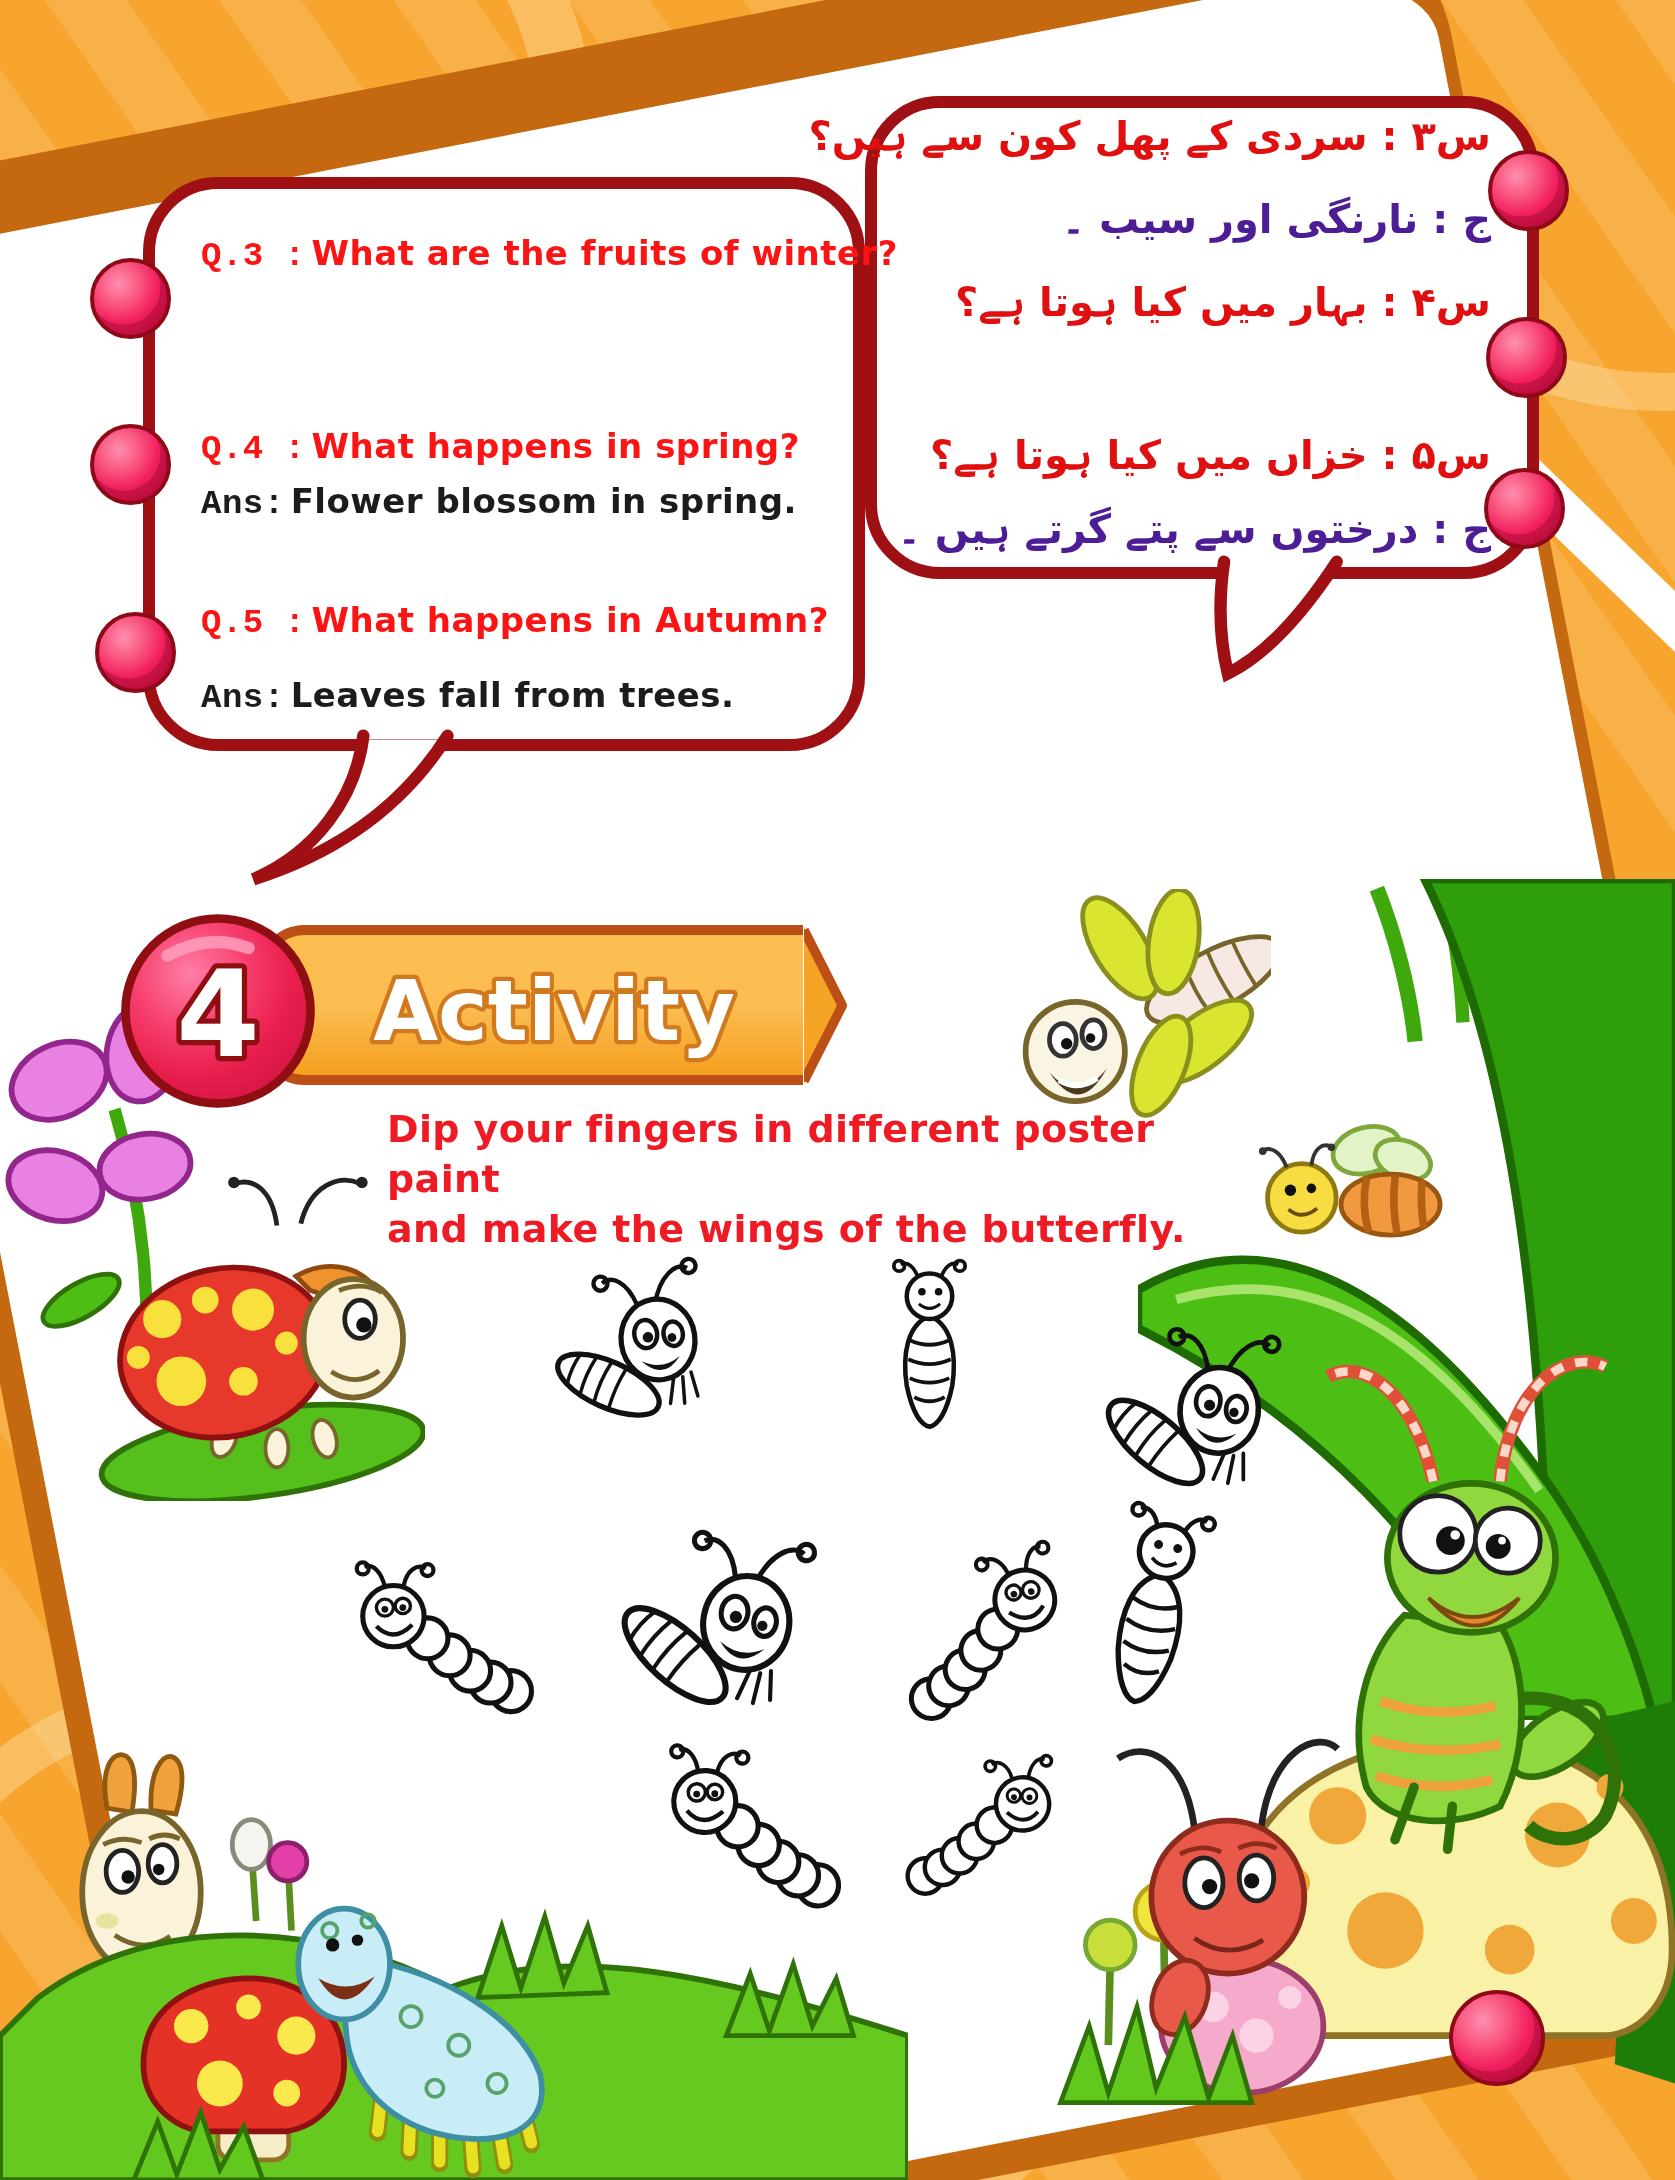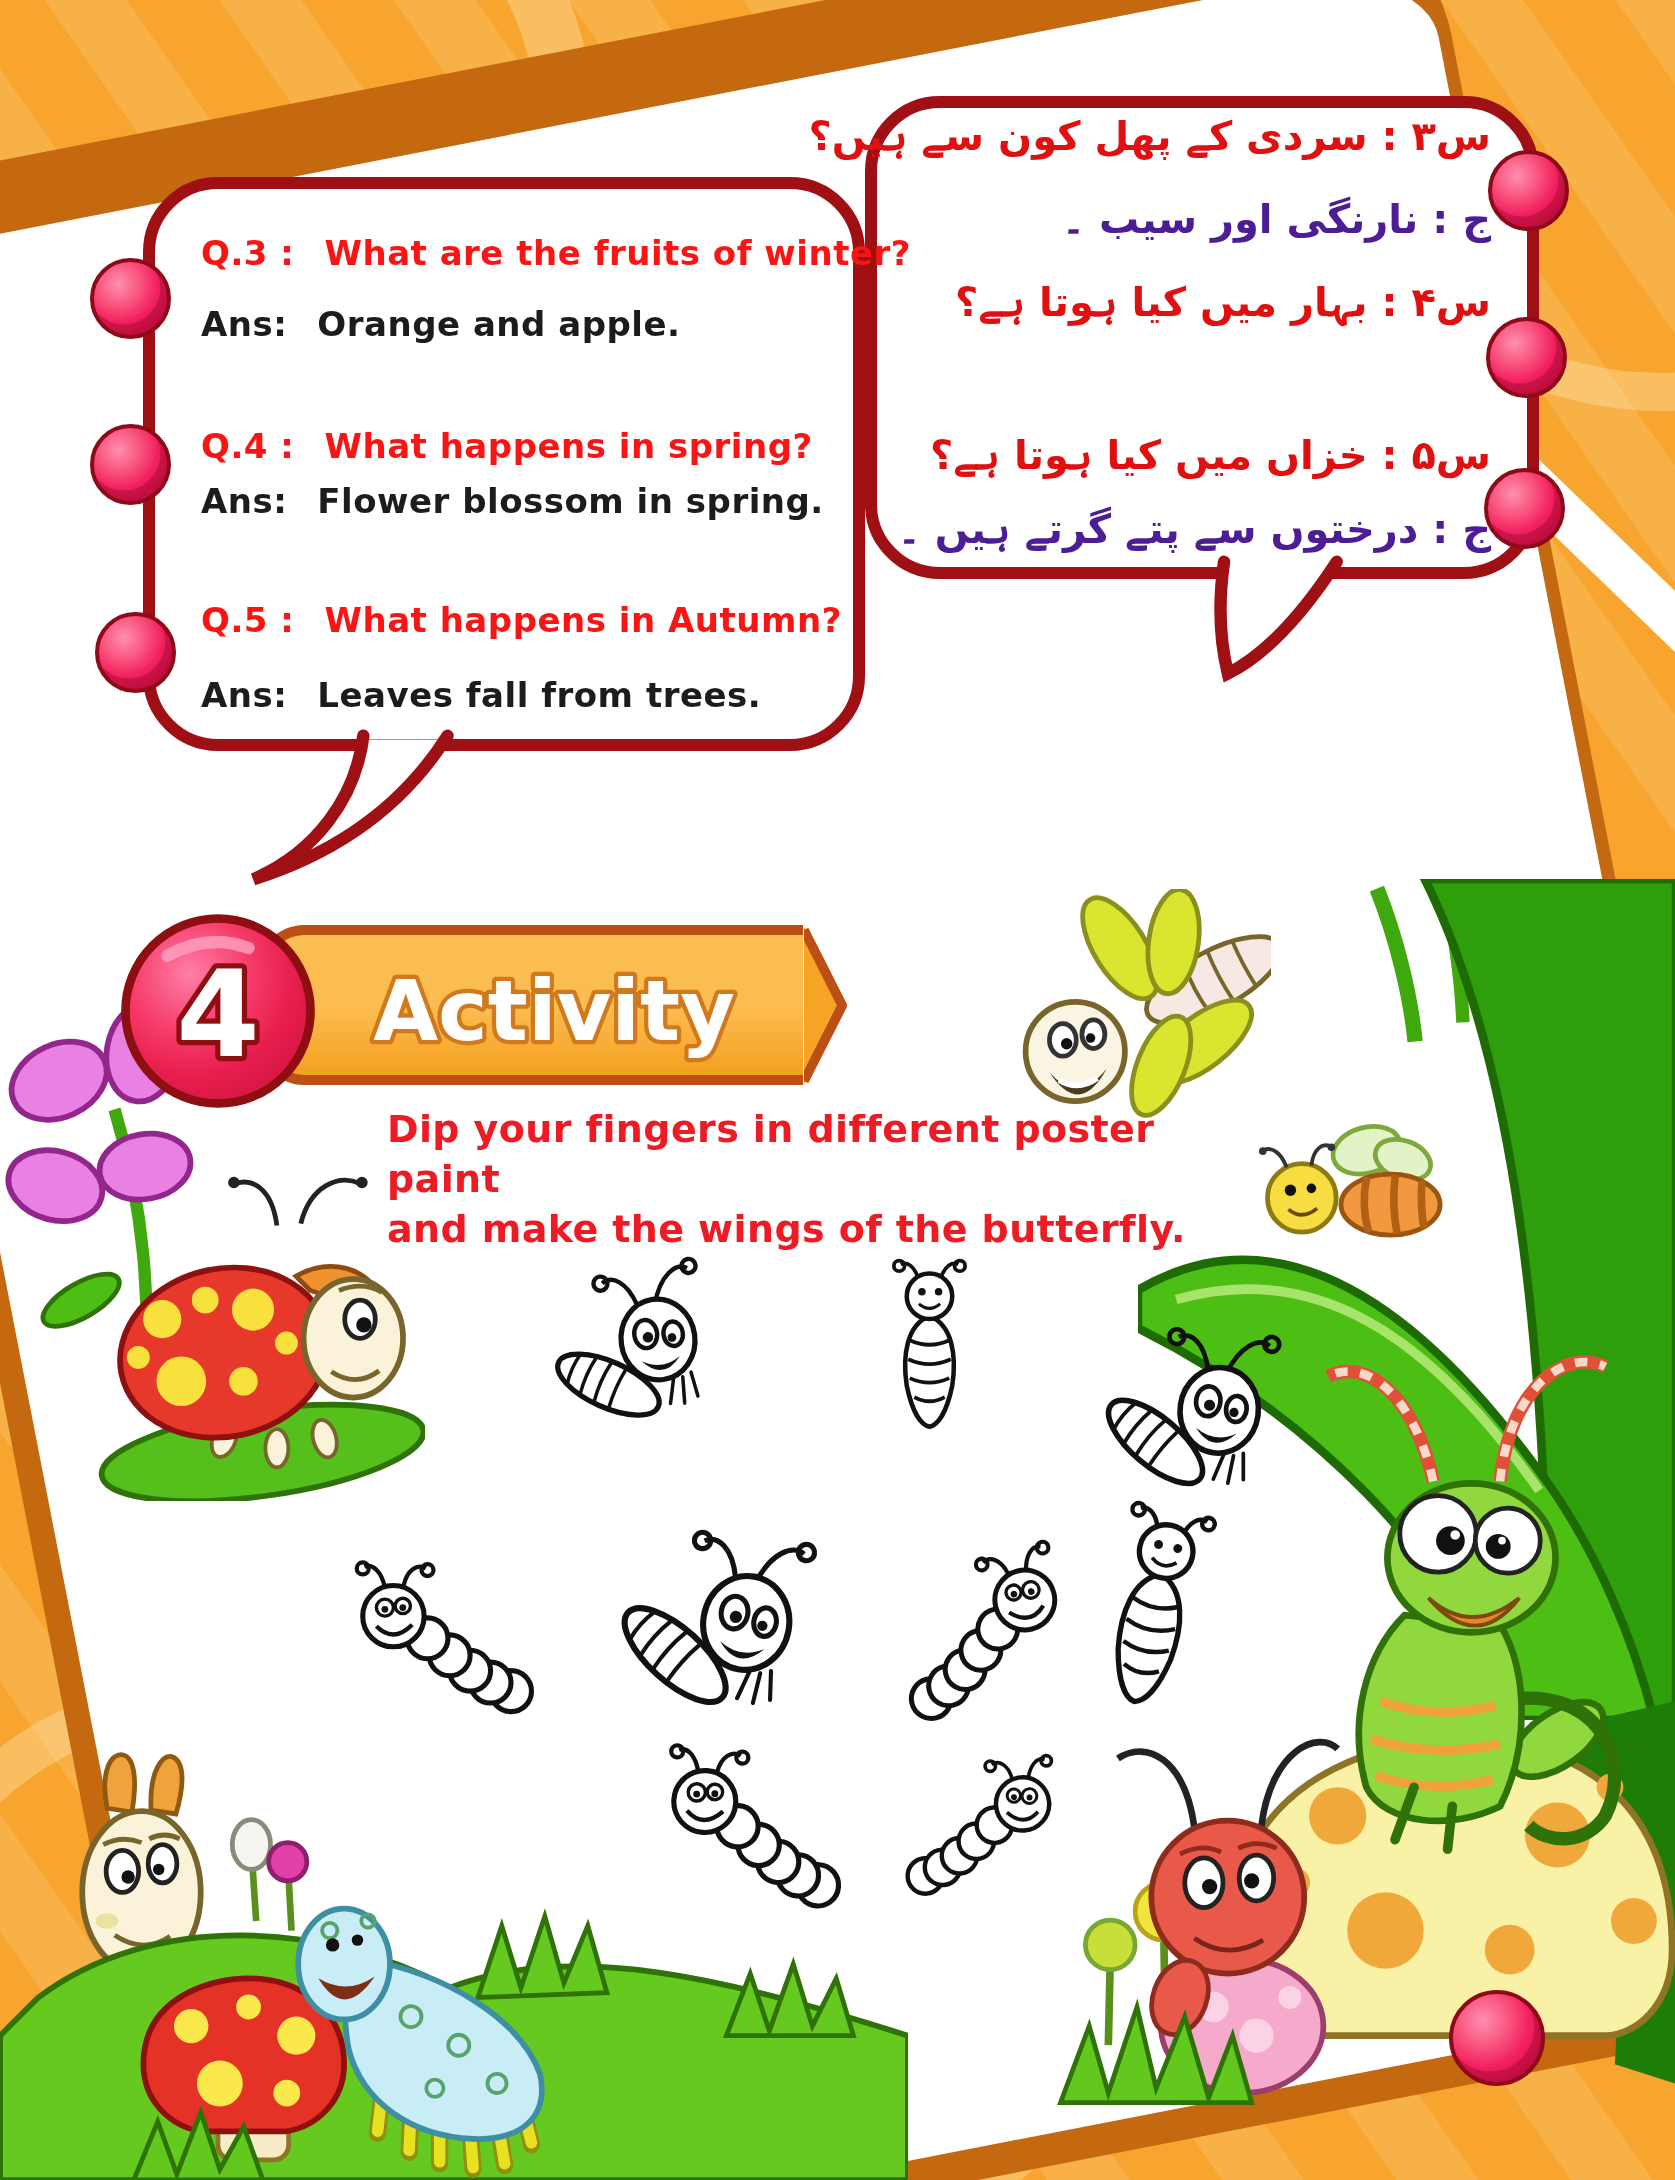--- a/index.html
+++ b/index.html
@@ -25,21 +25,21 @@
   .bubble.en{left:143px;top:177px;width:698px;height:550px;border-radius:75px;}
   .bubble.ur{left:865px;top:96px;width:650px;height:459px;border-radius:75px;}
   .tail{position:absolute;}
   
   .pin{position:absolute;width:73px;height:73px;border-radius:50%;
     background:radial-gradient(circle at 34% 30%, #FF8FB1 0%, #F9567F 30%, #F22060 55%, #DB1049 80%, #BE0C3D 100%);
     border:4.8px solid #8E0A18;box-shadow:inset -6.7px -10.5px 0 rgba(110,0,24,.28);z-index:40;}
   .pin.big{width:88px;height:88px;}
   
   .eline{position:absolute;left:201px;font-size:34px;font-weight:700;letter-spacing:0.5px;white-space:nowrap;z-index:20;}
-  .eline .lbl{margin-right:30px;}
+  .eline .lbl{margin-right:6px;font-family:Liberation Mono, monospace;}
   .eline.q{color:#FB1414;}
   .eline.a{color:#1C1C1C;}
   
   .uline{position:absolute;left:894px;width:597px;text-align:right;direction:rtl;
     font-size:40px;font-weight:700;white-space:nowrap;z-index:20;}
   .uline.q{color:#E01010;}
   .uline.a{color:#4c1d95;}
   
   .banner{position:absolute;left:258px;top:925px;width:535px;height:140px;
     border:10.5px solid #BC4F16;border-right:0;border-radius:46px 0 0 46px;
@@ -295,23 +295,20 @@
   </svg>
   <div class="bubble en"></div>
   <svg class="tail" style="left:239px;top:726px" width="220" height="163" viewBox="0 0 230 170">
     <path d="M15,160 C80,130 120,75 130,14 L216,14 C173,80 110,130 15,160 Z" fill="#fff"></path>
     <path d="M130,10 C122,75 80,132 15,160 C110,130 175,78 218,10" fill="none" stroke="#9E1013" stroke-width="13" stroke-linecap="round"></path>
   </svg>
 
   <div class="eline q" style="top:233px">
     <span class="lbl">Q.3 :</span><span>What are the fruits of winter?</span>
   </div>
-  <div class="eline a" style="top:304px">
-    <span class="lbl">Ans:</span><span>Orange and apple.</span>
-  </div>
   <div class="eline q" style="top:426px">
     <span class="lbl">Q.4 :</span><span>What happens in spring?</span>
   </div>
   <div class="eline a" style="top:481px">
     <span class="lbl">Ans:</span><span>Flower blossom in spring.</span>
   </div>
   <div class="eline q" style="top:600px">
     <span class="lbl">Q.5 :</span><span>What happens in Autumn?</span>
   </div>
   <div class="eline a" style="top:675px">

